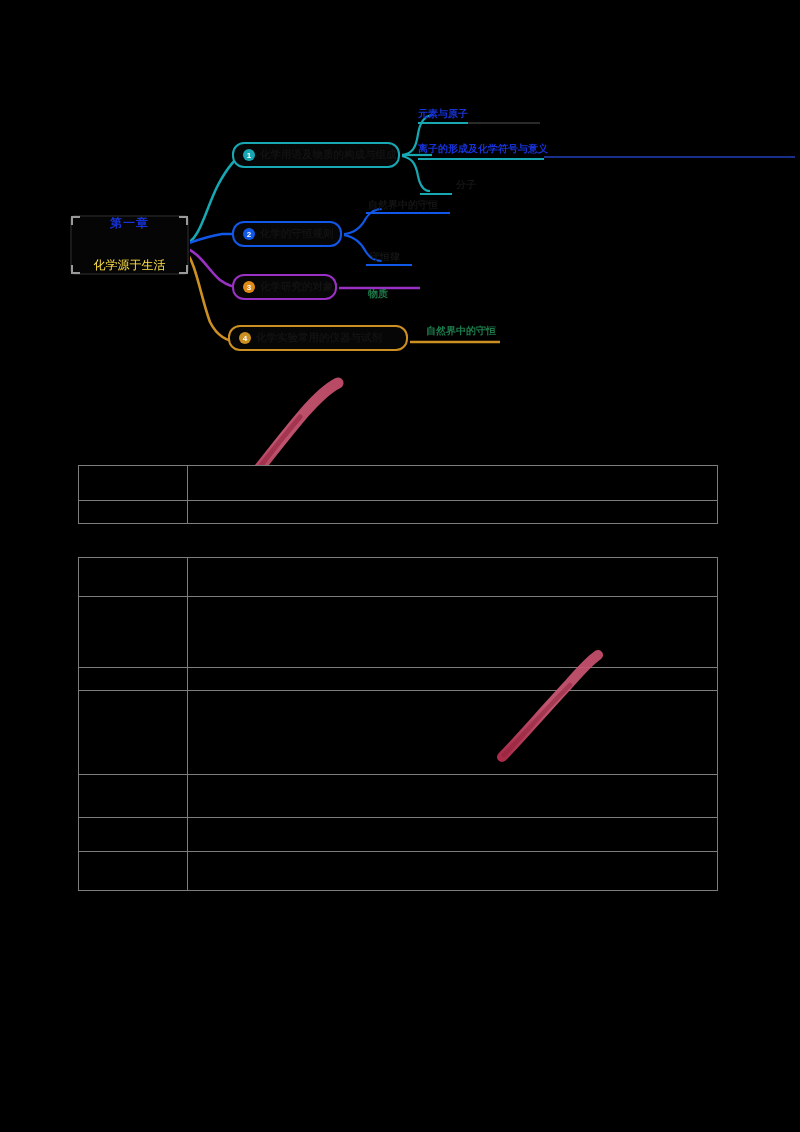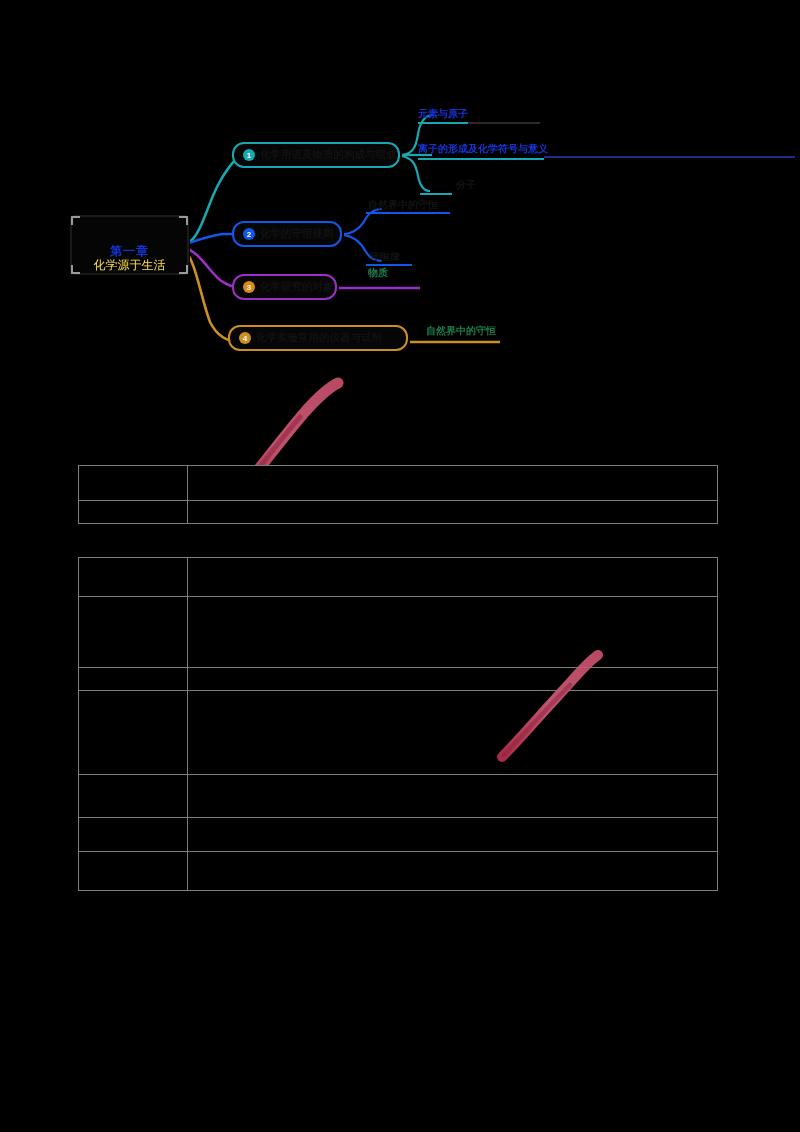--- a/index.html
+++ b/index.html
@@ -11,21 +11,21 @@
   .page{position:absolute;inset:0;background:#000;}
 
   
   #mindmap{position:absolute;left:0;top:90;width:800px;height:300px;}
   .mm-svg{position:absolute;left:0;top:0;width:800px;height:300px;}
 
   .mm-root{
     position:absolute;left:70px;top:215px;width:115px;height:56px;
     border:2px solid #1a1a1a;border-radius:5px;background:#050505;
     box-shadow:0 0 0 1px #000;
-    display:flex;flex-direction:column;align-items:center;justify-content:flex-end;
+    display:flex;flex-direction:column;align-items:center;justify-content:space-between;
     line-height:1.15;
   }
   .mm-root .l1{color:#1733d8;font-size:12px;font-weight:bold;letter-spacing:1px;}
   .mm-root .l2{color:#fde047;font-size:12px;font-weight:normal;letter-spacing:0px;}
   .corner{position:absolute;width:7px;height:7px;border:2px solid #9a9a9a;}
   .corner.tl{left:-1px;top:-1px;border-right:none;border-bottom:none;}
   .corner.tr{right:-1px;top:-1px;border-left:none;border-bottom:none;}
   .corner.bl{left:-1px;bottom:-1px;border-right:none;border-top:none;}
   .corner.br{right:-1px;bottom:-1px;border-left:none;border-top:none;}
 
@@ -133,21 +133,21 @@
 
     <div class="mm-lbl dark" style="left:424px;top:88px;margin-left:32px;">分子</div>
     <div class="mm-rule" style="left:420px;top:103px;width:32px;background:#17a8b4;"></div>
 
     <div class="mm-lbl dark" style="left:368px;top:108px;">自然界中的守恒</div>
     <div class="mm-rule" style="left:366px;top:122px;width:84px;background:#1157e8;"></div>
 
     <div class="mm-lbl dark" style="left:370px;top:160px;">守恒律</div>
     <div class="mm-rule" style="left:366px;top:174px;width:46px;background:#1157e8;"></div>
 
-    <div class="mm-lbl green" style="left:368px;top:176px;font-family:Liberation Mono, monospace;">物质</div>
+    <div class="mm-lbl green" style="left:368px;top:197px;font-family:Liberation Mono, monospace;">物质</div>
 
     <div class="mm-lbl green" style="left:426px;top:234px;">自然界中的守恒</div>
   </div>
 
   <svg class="stroke" style="left:200px;top:375px;width:160px;height:145px;" viewBox="0 0 160 145">
     <defs>
       <linearGradient id="gA" x1="0" y1="1" x2="1" y2="0">
         <stop offset="0" stop-color="#b8304f"></stop>
         <stop offset="0.5" stop-color="#cf5b77"></stop>
         <stop offset="1" stop-color="#c8506e"></stop>

